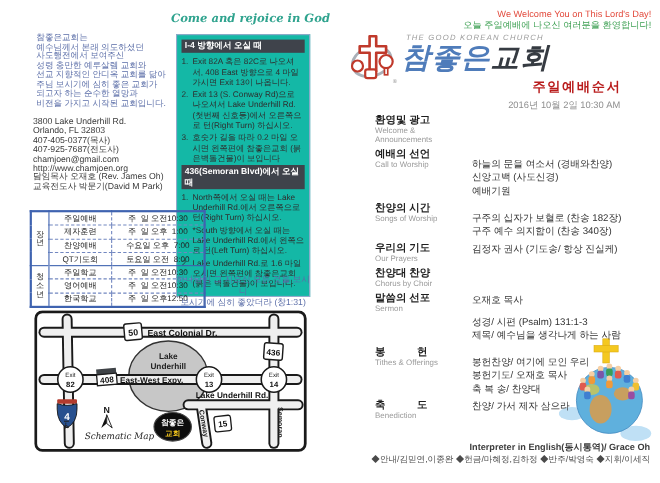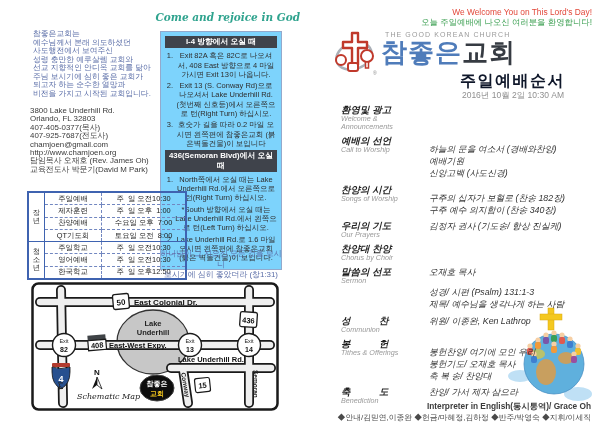--- a/index.html
+++ b/index.html
@@ -11,21 +11,21 @@
   #intro{left:33px;top:30px;font-size:7.8px;line-height:8.5px;color:#5b6ea8;}
   #contact{left:30px;top:107px;font-size:7.9px;line-height:8.4px;color:#3a3a3a;}
   #schedule{left:27px;top:191px;}
   table.sched{border-collapse:collapse;border:2px solid #3f63b0;}
   table.sched td{border:1px dashed #7287c0;font-size:7.4px;color:#222;text-align:center;height:11.3px;padding:0 2px;}
   table.sched tr.grp-first td{border-top:1.6px solid #3f63b0;}
   table.sched td.grp{border-right:1.6px solid #3f63b0;white-space:pre-line;line-height:8px;width:11px;color:#333;}
   table.sched td.nm{width:52px;margin-top:42px;}
   table.sched td.tm{width:79px;white-space:pre;}
 
-  #directions{left:160px;top:31px;width:112px;border:1px solid #93a9cc;background:#7dd3fc;padding:3px 4px 4px 4px;font-size:7.5px;line-height:9.3px;color:#2e2e2e;text-align:center;}
+  #directions{left:160px;top:31px;width:112px;border:1px solid #93a9cc;background:#14b8a6;padding:3px 4px 4px 4px;font-size:7.5px;line-height:9.3px;color:#2e2e2e;}
   .dir-head{background:#3f434b;color:#fff;font-weight:bold;font-size:7.8px;padding:1px 3px 2px 3px;margin:1px 0 3px 0;}
   .dir-item{display:flex;margin-bottom:2px;}
   .dir-num{width:10px;flex:none;}
   .dir-txt{flex:1;}
   #verse{left:158px;top:249px;width:126px;text-align:center;font-size:7.9px;line-height:10.5px;color:#5b6ea8;}
 
   #map{left:31px;top:282px;}
   .road-o{stroke:#1a1a1a;stroke-width:10;fill:none;stroke-linecap:round;}
   .road-i{stroke:#efefef;stroke-width:6.5;fill:none;stroke-linecap:round;}
   .rd{font:bold 8px "Liberation Sans",sans-serif;fill:#111;}
@@ -39,30 +39,30 @@
   .cap{font:italic 8px "DejaVu Serif",serif;fill:#222;}
   .i4t{font:bold 9px "Liberation Sans",sans-serif;fill:#fff;text-anchor:middle;}
   .ch1{font:bold 7px "Liberation Sans",sans-serif;fill:#fff;text-anchor:middle;}
   .ch2{font:bold 7px "Liberation Sans",sans-serif;fill:#f2c51d;text-anchor:middle;}
   .nlab{font:bold 8px "Liberation Sans",sans-serif;fill:#111;text-anchor:middle;}
 
   
   #welcome{right:8px;top:7px;text-align:right;font-size:8.4px;line-height:10.4px;}
   .w-en{color:#e2483a;text-align:right;}
   .w-kr{color:#3da053;}
-  #logo{left:333px;top:29px;display:flex;align-items:flex-start;}
+  #logo{left:317px;top:29px;display:flex;align-items:flex-start;font-style:italic;}
   #logo-text{margin-left:3px;}
   .church-en{color:#9a9a9a;font-size:7px;letter-spacing:1.1px;margin:2px 0 0 4px;}
   .church-kr{font-size:26px;font-weight:bold;line-height:28px;letter-spacing:1px;}
   .kr-blue{color:#4f7cba;}
   .kr-dark{color:#363b42;}
-  #title{right:35px;top:71px;color:#0f172a;font-weight:bold;font-size:16px;letter-spacing:1.5px;}
+  #title{right:35px;top:71px;color:#b91c1c;font-weight:bold;font-size:12px;letter-spacing:1.5px;}
   #date{right:36px;top:90px;color:#8f8f8f;font-size:8.5px;}
   #worship{left:341px;top:104px;width:254px;}
-  .section{display:flex;margin-bottom:4px;font-style:italic;}
+  .section{display:flex;margin-bottom:4px;}
   .sec-left{width:88px;flex:none;}
   .sec-kr{font-weight:bold;font-size:9.5px;line-height:11px;color:#1f1f1f;white-space:pre;}
   .sec-en{font-size:7.2px;line-height:8px;color:#9a9a9a;}
   .sec-right{flex:1;font-size:8.8px;line-height:12.2px;color:#333;}
   .sec-lines{margin-top:8px;}
   #interpreter{right:9px;top:401px;font-size:8.3px;font-weight:bold;color:#3c3c3c;text-align:right;}
   #staff{right:9px;top:412px;font-size:7.8px;color:#4a4a4a;text-align:right;}
   #globe{left:508px;top:304px;}
 </style>
 </head>
@@ -317,22 +317,22 @@
         <div class="sec-right"></div>
       </div>
       <div class="section">
         <div class="sec-left">
           <div class="sec-kr">예배의 선언</div>
           <div class="sec-en">Call to Worship</div>
         </div>
         <div class="sec-right">
           <div class="sec-lines">
             <div class="sec-line">하늘의 문을 여소서 (경배와찬양)</div>
+            <div class="sec-line">신앙고백 (사도신경)</div>
             <div class="sec-line">예배기원</div>
-            <div class="sec-line">신앙고백 (사도신경)</div>
           </div>
         </div>
       </div>
       <div class="section">
         <div class="sec-left">
           <div class="sec-kr">찬양의 시간</div>
           <div class="sec-en">Songs of Worship</div>
         </div>
         <div class="sec-right">
           <div class="sec-lines">
@@ -365,29 +365,20 @@
         <div class="sec-right">
           <div class="sec-detail">오재호 목사</div>
           <div class="sec-lines">
             <div class="sec-line">성경/ 시편 (Psalm) 131:1-3</div>
             <div class="sec-line">제목/ 예수님을 생각나게 하는 사람</div>
           </div>
         </div>
       </div>
       <div class="section">
         <div class="sec-left">
-          <div class="sec-kr">성　　　찬</div>
-          <div class="sec-en">Communion</div>
-        </div>
-        <div class="sec-right">
-          <div class="sec-detail">위원/ 이종완, Ken Lathrop</div>
-        </div>
-      </div>
-      <div class="section">
-        <div class="sec-left">
           <div class="sec-kr">봉　　　헌</div>
           <div class="sec-en">Tithes &amp; Offerings</div>
         </div>
         <div class="sec-right">
           <div class="sec-lines">
             <div class="sec-line">봉헌찬양/ 여기에 모인 우리</div>
             <div class="sec-line">봉헌기도/ 오재호 목사</div>
             <div class="sec-line">축 복 송/ 찬양대</div>
           </div>
         </div>

